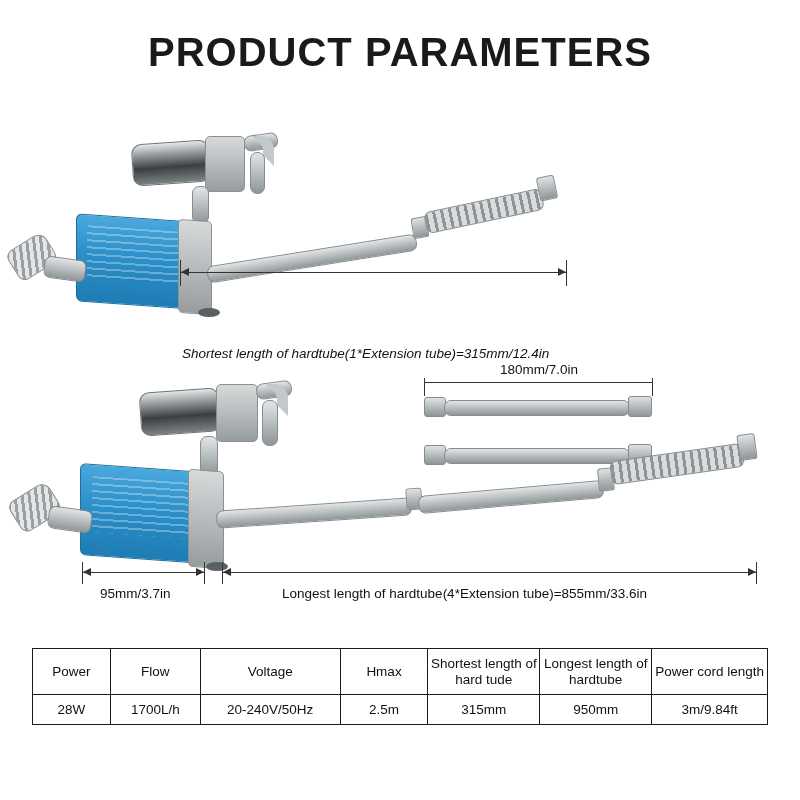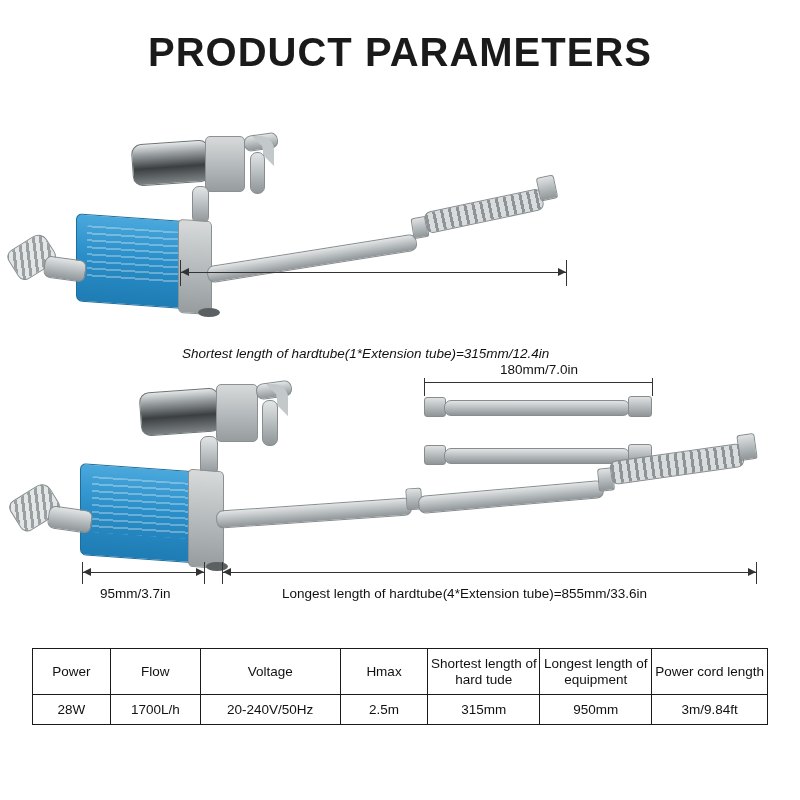--- a/index.html
+++ b/index.html
@@ -269,21 +269,21 @@
   </div>
 
   <table class="spec-table">
     <thead>
       <tr>
         <th class="col-power">Power</th>
         <th class="col-flow">Flow</th>
         <th class="col-voltage">Voltage</th>
         <th class="col-hmax">Hmax</th>
         <th class="col-short">Shortest length of hard tude</th>
-        <th class="col-long">Longest length of equipment</th>
+        <th class="col-long">Longest length of hardtube</th>
         <th class="col-cord">Power cord length</th>
       </tr>
     </thead>
     <tbody>
       <tr>
         <td>28W</td>
         <td>1700L/h</td>
         <td>20-240V/50Hz</td>
         <td>2.5m</td>
         <td>315mm</td>

